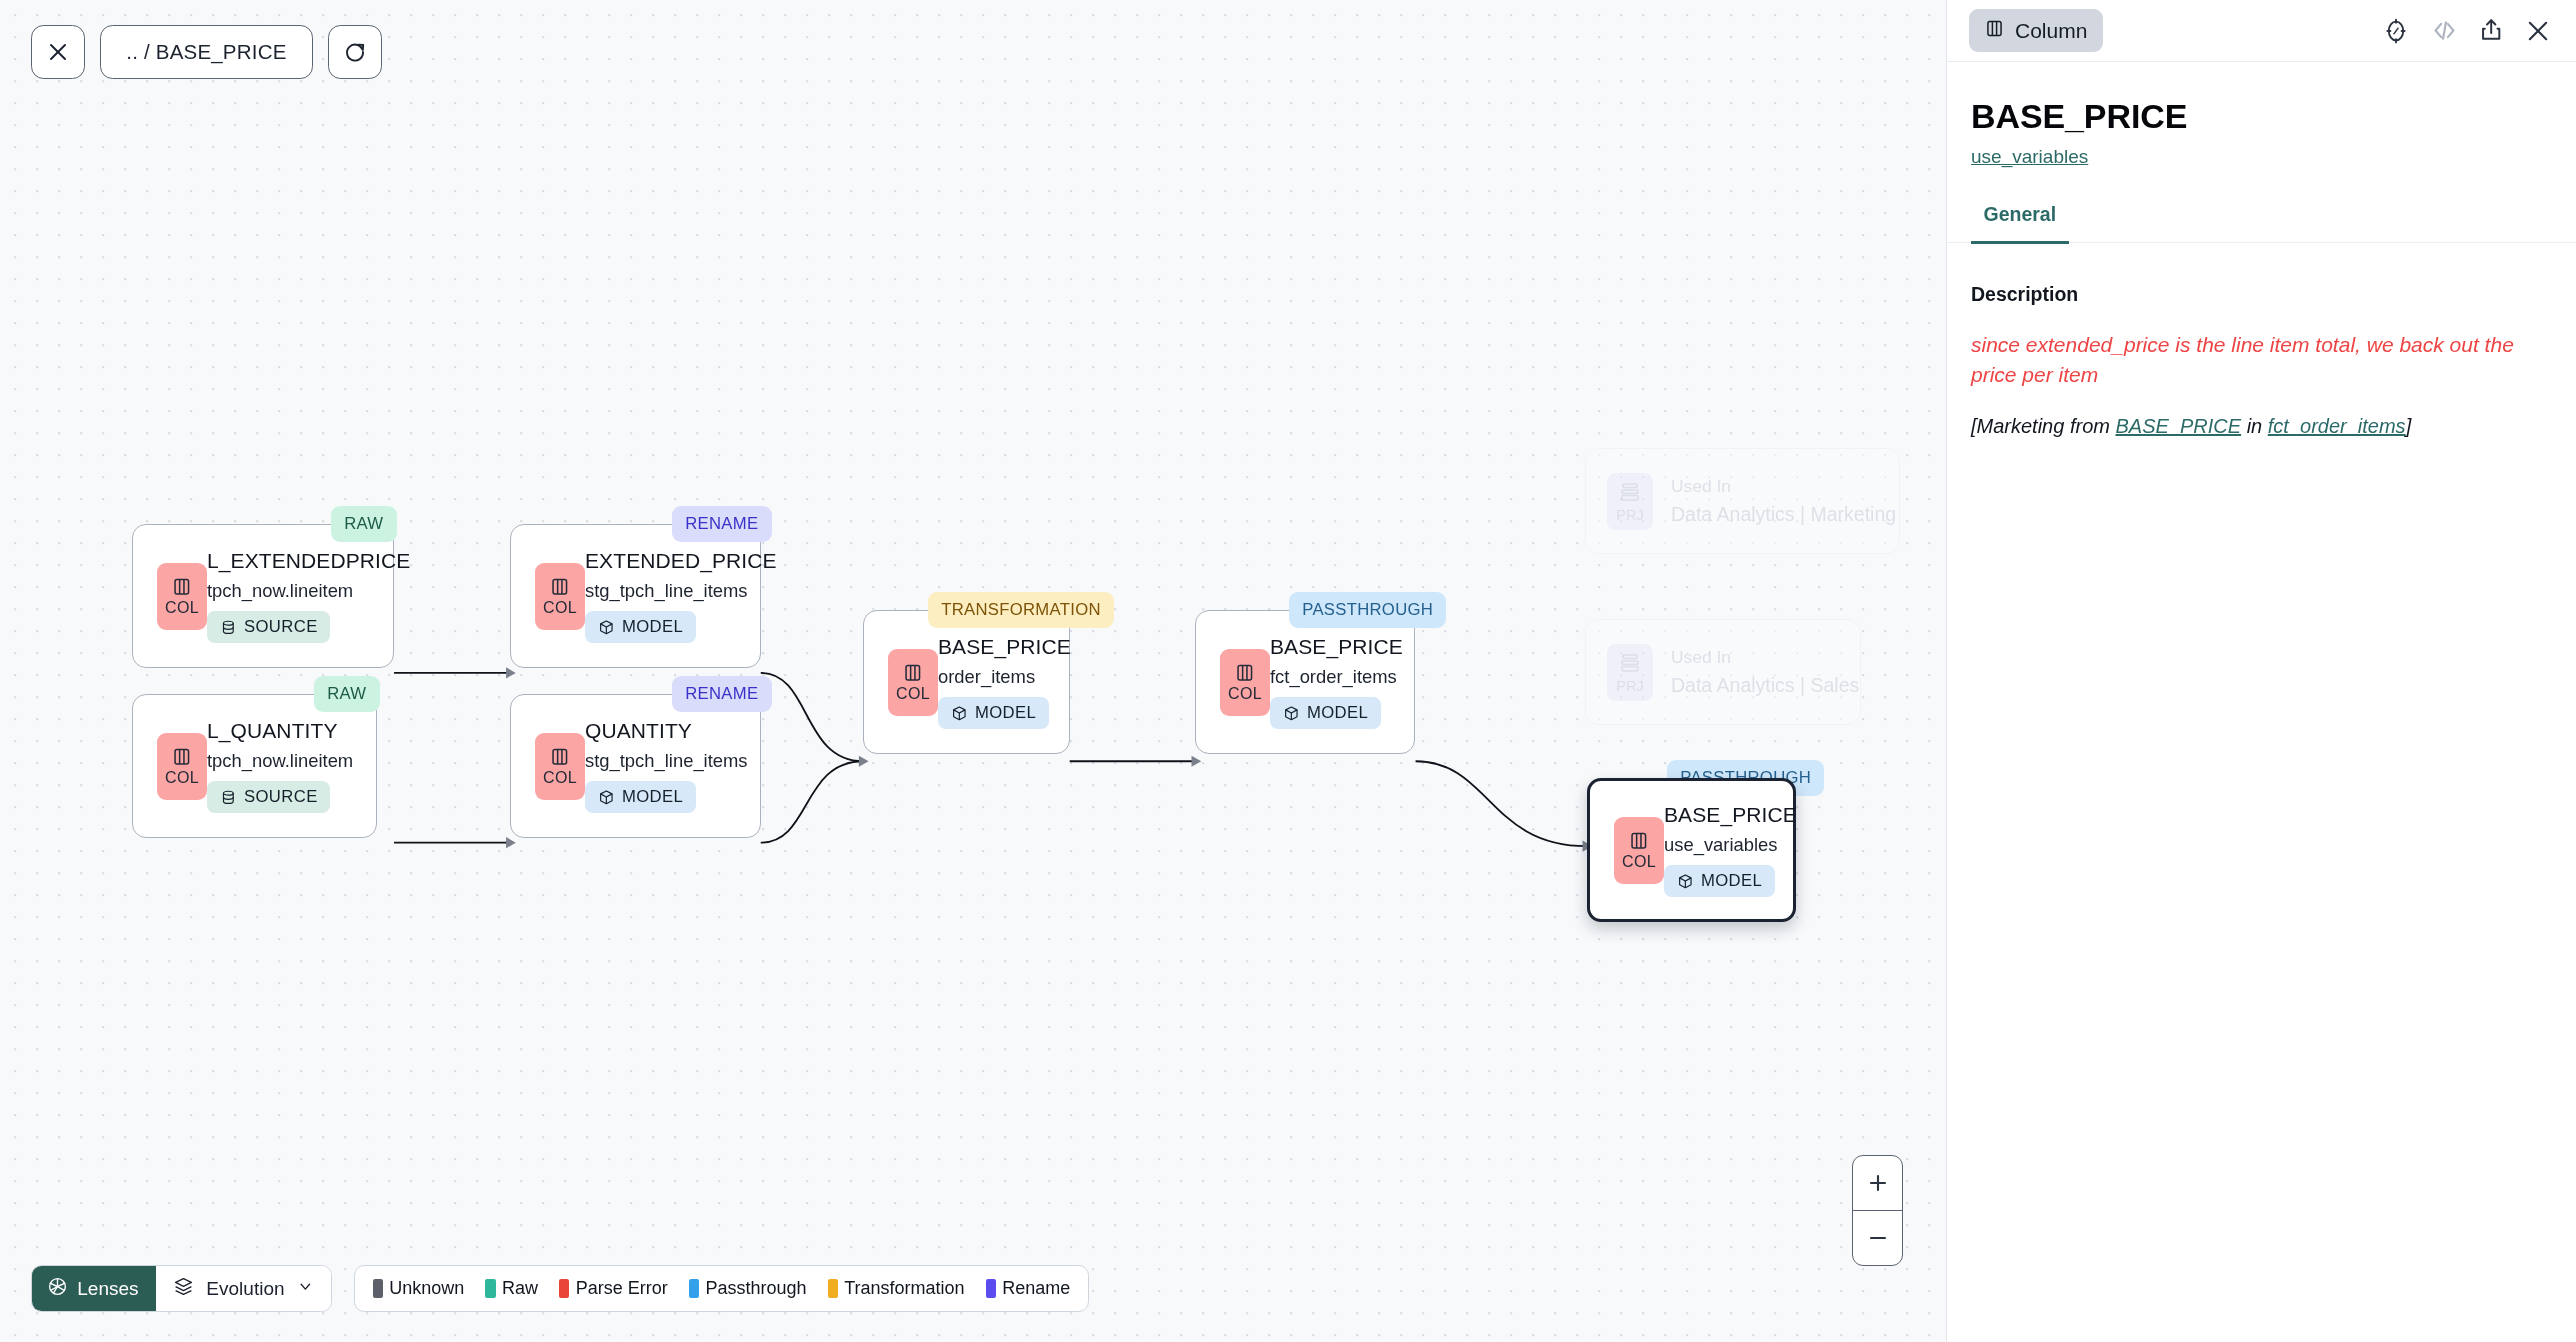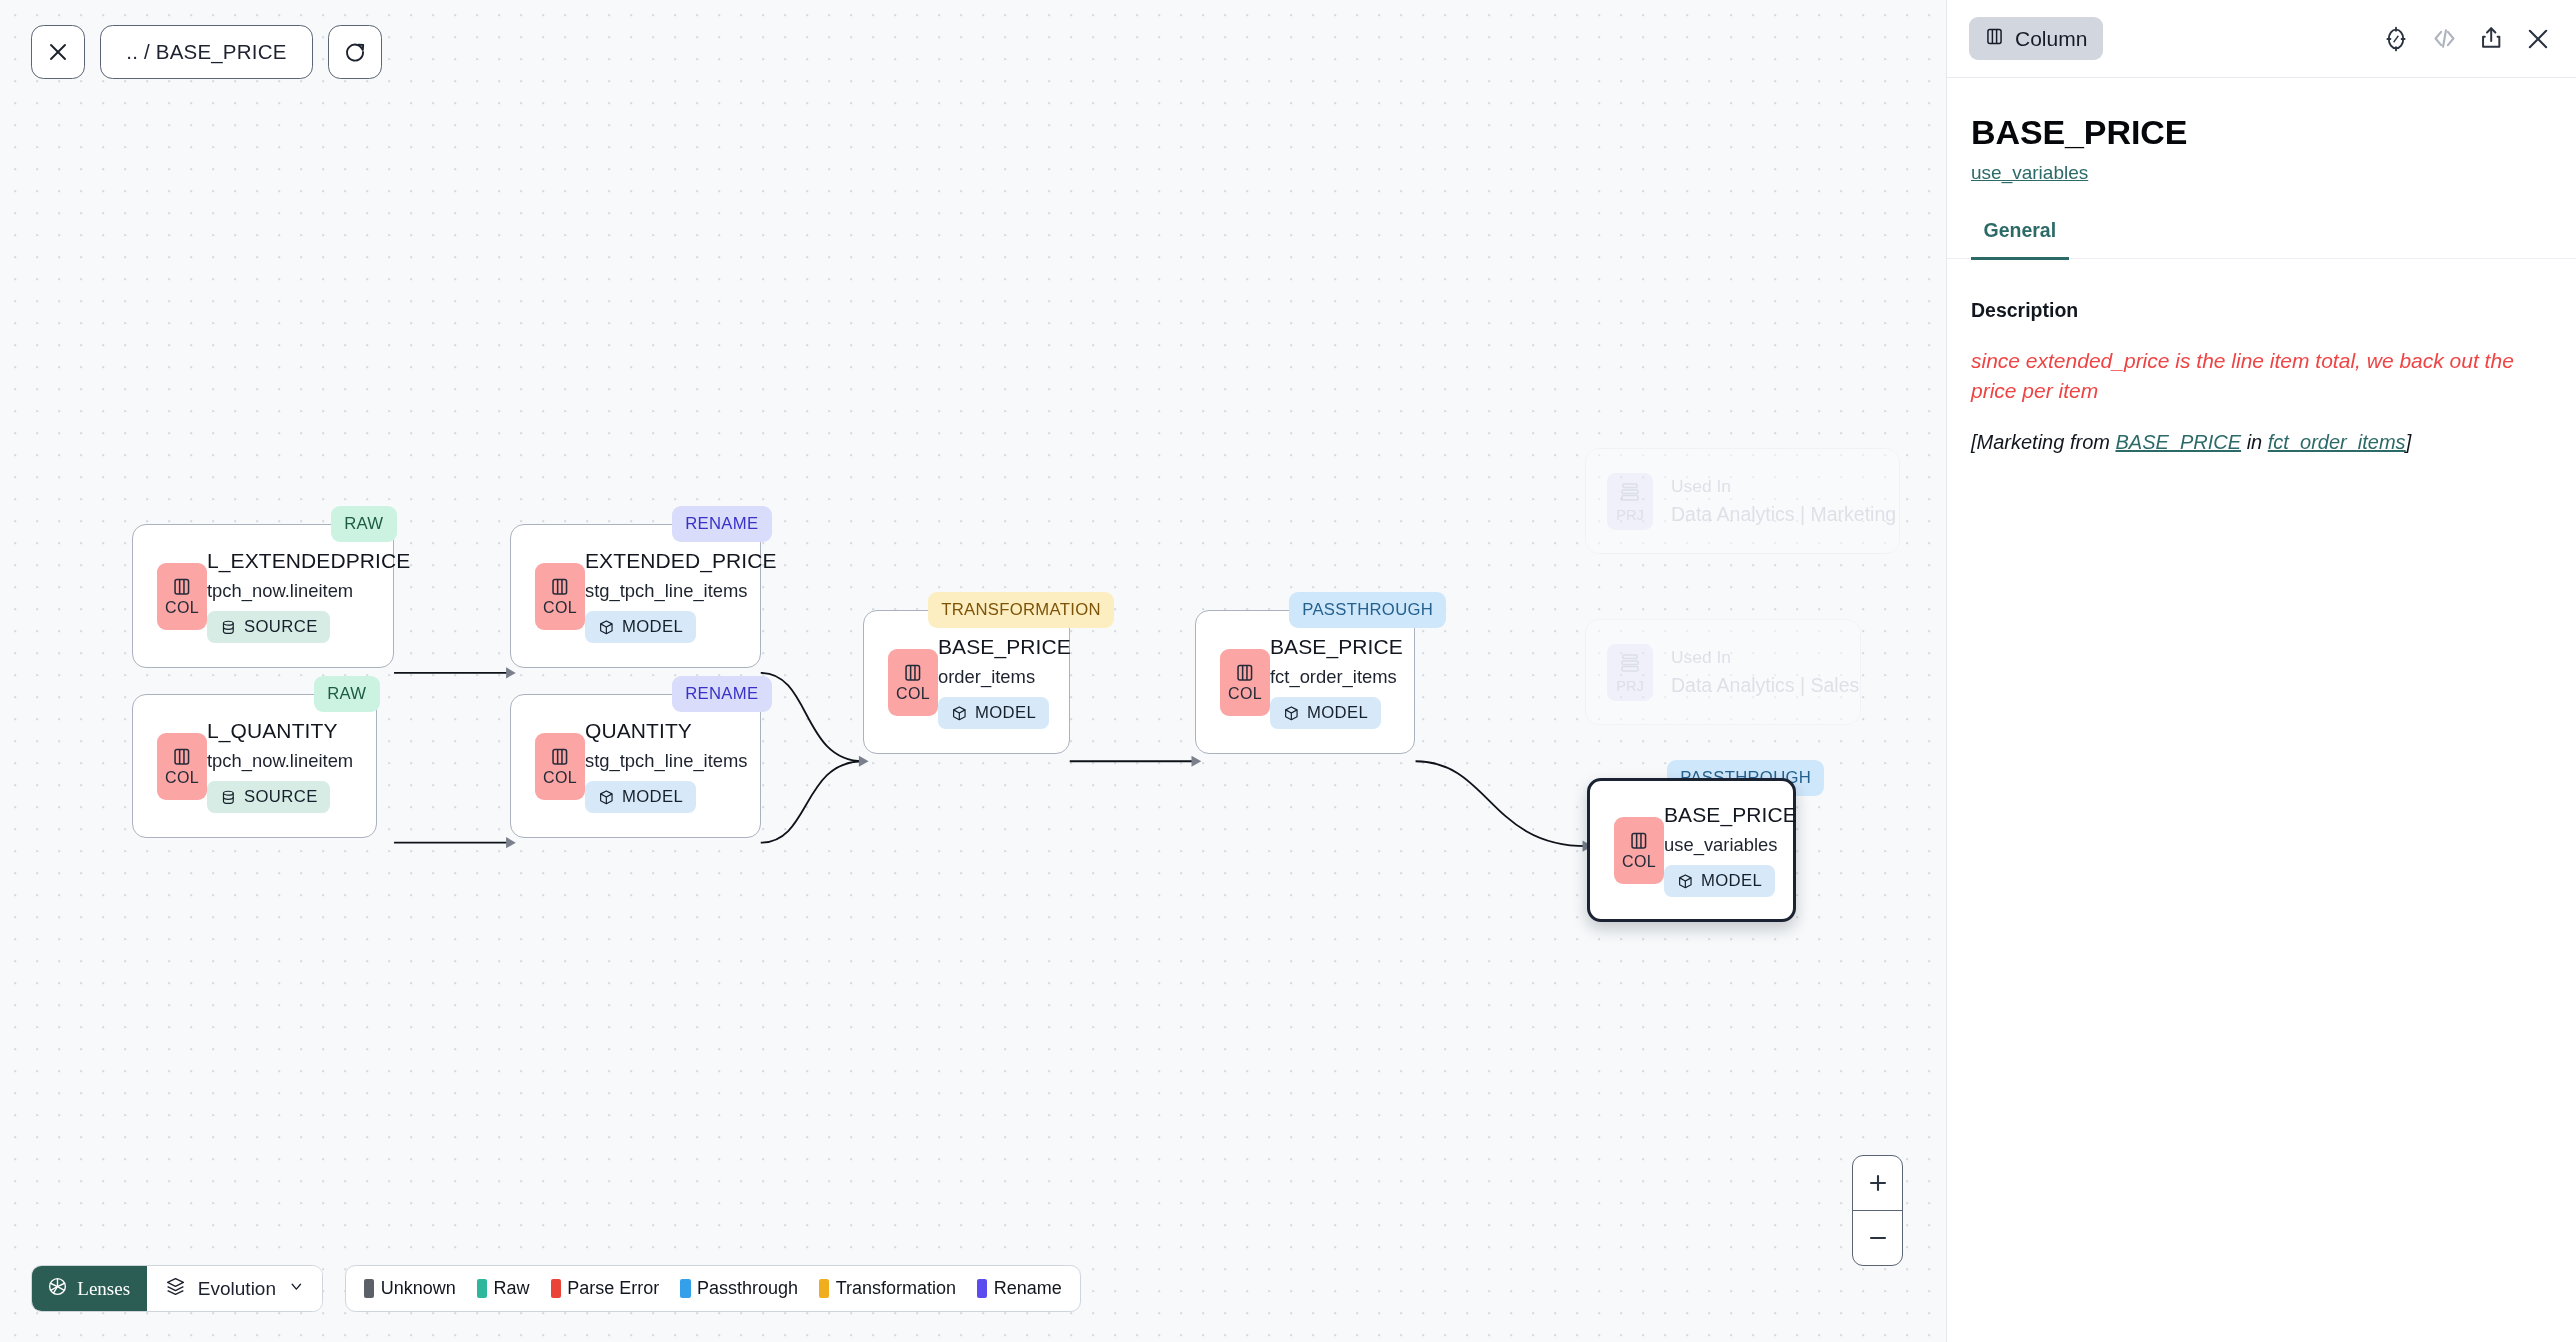--- a/index.html
+++ b/index.html
@@ -99,21 +99,21 @@
   #edges { position: absolute; left: 0; top: 0; width: 1946px; height: 1343px; z-index: 16; pointer-events: none; }
 
   
   #bottombar { position: absolute; left: 31px; bottom: 31px; display: flex; align-items: center; gap: 22px; z-index: 40; }
   .lens-group {
     display: flex; align-items: stretch; height: 47px; border: 1.5px solid #cfd5dd;
     border-radius: 10.4px; overflow: hidden; background: #fff;
   }
   .lenses-pill {
     background: #2c5d54; color: #ffffff; display: flex; align-items: center; gap: 9px;
-    padding: 0 17.4px 0 15.3px; font-size: 19px; cursor: pointer; font-family: Liberation Serif, serif;
+    padding: 0 17.4px 0 15.3px; font-size: 19px; cursor: pointer;
   }
   .evolution-pill {
     background: #ffffff; color: #1b222e; display: flex; align-items: center; gap: 12px;
     padding: 0 17.4px; font-size: 19px; cursor: pointer;
   }
   .legend-box {
     height: 47px; border: 1.5px solid #cfd5dd; border-radius: 10.4px; background: #fff;
     display: flex; align-items: center; gap: 21px; padding: 16px 18px;
   }
   .legend-item { display: flex; align-items: center; gap: 6.3px; font-size: 18px; color: #11161f; white-space: nowrap; }
@@ -128,21 +128,21 @@
   .zbtn { height: 54px; display: flex; align-items: center; justify-content: center; cursor: pointer; }
   .zdiv { height: 1.5px; background: #5b6474; }
 
   
   #panel {
     position: absolute; right: 0; top: 0; width: 630px; height: 1343px;
     background: #ffffff; border-left: 1.5px solid #e4e8ed; z-index: 60;
     display: flex; flex-direction: column;
   }
   #panel-head {
-    height: 78px; border-bottom: 1.5px solid #e8ebef;
+    height: 62px; border-bottom: 1.5px solid #e8ebef;
     display: flex; align-items: center; justify-content: space-between;
     padding: 0 24px 0 22px; flex: none; gap: 44px;
   }
   .kind-pill {
     height: 43px; background: #d2d6de; border-radius: 9px; display: flex; align-items: center;
     gap: 9.7px; padding: 0 15.3px; font-size: 21px; color: #161c27; cursor: pointer;
   }
   .head-icons { display: flex; align-items: center; gap: 19.5px; }
   .hicon { cursor: pointer; display: flex; align-items: center; }
 

